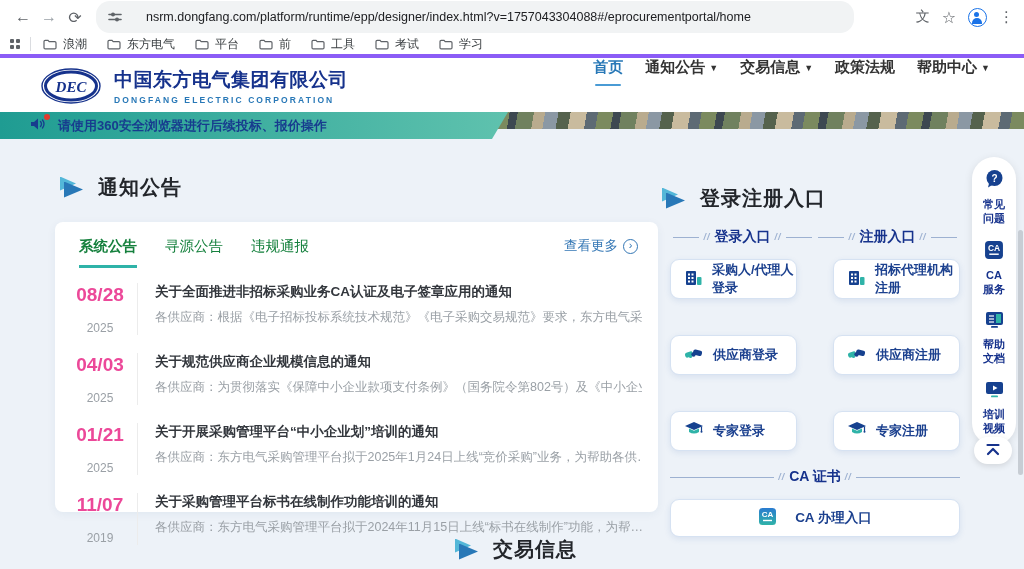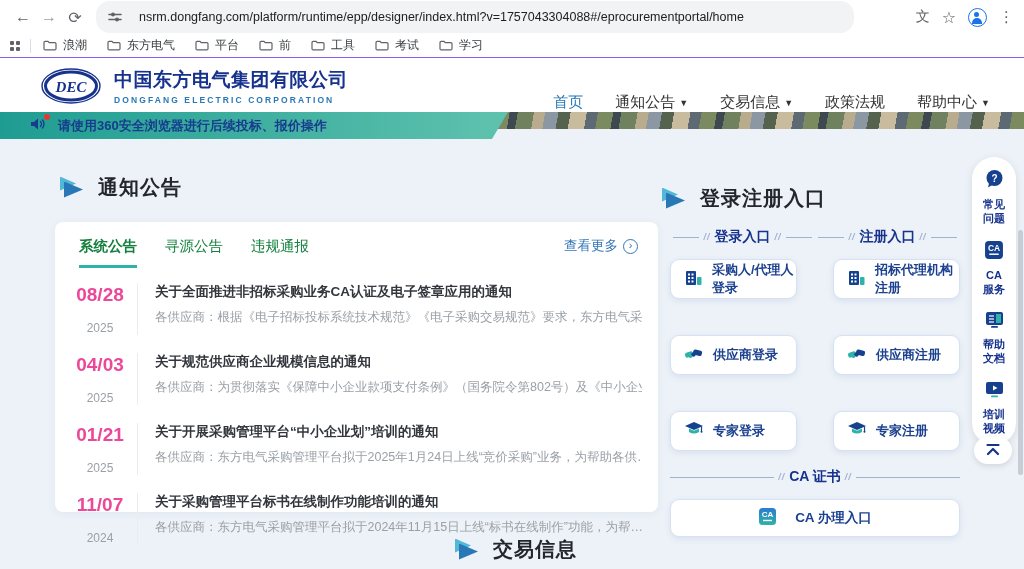--- a/index.html
+++ b/index.html
@@ -3,45 +3,45 @@
 <meta charset="utf-8">
 <style>
   * { margin:0; padding:0; box-sizing:border-box; }
   body { font-family:"Liberation Sans","DejaVu Sans",sans-serif; background:#fff; }
   .screen { position:relative; width:1024px; height:569px; overflow:hidden; background:#edf2f8; }
 
   
   .toolbar { position:absolute; top:0; left:0; right:0; height:34px; background:#fff; display:flex; align-items:center; padding:0 10px; }
   .nav-btn { width:26px; height:26px; display:flex; align-items:center; justify-content:center; font-size:16px; color:#5f6368; border-radius:50%; cursor:pointer; }
   .nav-btn.dim { color:#9aa0a6; }
-  .url-bar { width:758px; height:32px; margin-left:8px; background:#f1f3f4; border-radius:14px; display:flex; align-items:center; padding:0 12px; gap:17px; }
+  .url-bar { width:758px; height:32px; margin-left:8px; background:#f1f3f4; border-radius:14px; display:flex; align-items:center; padding:0 12px; gap:24px; }
   .tune-ic { display:flex; }
   .url-text { font-size:12.5px; color:#202124; white-space:nowrap; overflow:hidden; }
   .tb-right { margin-left:auto; display:flex; align-items:center; gap:12px; }
   .tb-ic { font-size:14px; color:#5f6368; }
   .star { font-size:16px; }
   .avatar-ic { width:19px; height:19px; border:1.8px solid #1a73e8; border-radius:50%; position:relative; }
   .avatar-ic::before { content:""; position:absolute; left:5.2px; top:3px; width:5px; height:5px; border-radius:50%; background:#1a73e8; }
   .avatar-ic::after { content:""; position:absolute; left:2.6px; top:9px; width:10px; height:6px; border-radius:5px 5px 0 0; background:#1a73e8; }
   .dots { font-size:15px; letter-spacing:0; }
 
-  .bookmarks { position:absolute; top:34px; left:0; right:0; height:24px; background:#fff; border-bottom:1px solid #8b5cf6; display:flex; align-items:center; padding:0 10px; font-size:12px; color:#3c4043; }
+  .bookmarks { position:absolute; top:34px; left:0; right:0; height:24px; background:#fff; border-bottom:4px solid #8b5cf6; display:flex; align-items:center; padding:0 10px; font-size:12px; color:#3c4043; }
   .apps-ic { display:grid; grid-template-columns:4px 4px; grid-gap:2px; margin-right:10px; cursor:pointer; }
   .apps-ic i { width:4px; height:4px; background:#5f6368; border-radius:1px; }
   .bm-sep { width:1px; height:14px; background:#dadce0; margin-right:12px; }
   .bm { display:flex; align-items:center; gap:6px; margin-right:20px; cursor:pointer; }
   .folder-ic svg { display:block; }
 
   
   .site-header { position:absolute; top:58px; left:0; right:0; height:54px; background:#fff; }
   .brand { position:absolute; left:40px; top:9px; display:flex; align-items:center; gap:12px; }
   .dec-oval { width:62px; height:38px; display:flex; align-items:center; }
   .brand-text .cn { font-size:19px; font-weight:900; color:#16328c; letter-spacing:.5px; }
   .brand-text .en { font-size:8.5px; font-weight:700; color:#2878b7; letter-spacing:2.1px; margin-top:2px; }
-  .main-nav { position:absolute; right:34px; top:0; height:100%; display:flex; align-items:flex-end; gap:32px; font-size:15px; font-weight:400; color:#333; }
+  .main-nav { position:absolute; right:34px; top:0; height:100%; display:flex; align-items:flex-start; gap:22px; font-size:15px; font-weight:700; color:#333; }
   .nav-item { display:flex; align-items:center; gap:4px; cursor:pointer; position:relative; }
   .nav-item .caret { font-size:9px; color:#333; }
   .nav-item.active { color:#2878b7; }
   .nav-item.active::after { content:""; position:absolute; left:2px; right:2px; bottom:-9px; height:2.5px; background:#4a9bd5; border-radius:2px; }
 
   
   .photo-strip { position:absolute; top:112px; left:0; right:0; height:17px;
     background:repeating-linear-gradient(100deg,#70815f 0 16px,#b9ab8e 16px 27px,#8b98a4 27px 40px,#55624d 40px 52px,#c9bb9e 52px 68px,#5d6a74 68px 79px,#7b8a5f 79px 94px,#3d4851 94px 102px); }
   .ribbon { position:absolute; top:112px; left:0; width:508px; height:27px;
     background:linear-gradient(90deg,#1f9c92,#5fc2ae);
@@ -284,21 +284,21 @@
           <div class="ny">2025</div>
         </div>
         <div class="notice-text">
           <div class="nt">关于开展采购管理平台“中小企业划”培训的通知</div>
           <div class="ns">各供应商：东方电气采购管理平台拟于2025年1月24日上线“竞价采购”业务，为帮助各供…</div>
         </div>
       </div>
       <div class="notice-item">
         <div class="date-block">
           <div class="nd">11/07</div>
-          <div class="ny">2024</div>
+          <div class="ny">2019</div>
         </div>
         <div class="notice-text">
           <div class="nt">关于采购管理平台标书在线制作功能培训的通知</div>
           <div class="ns">各供应商：东方电气采购管理平台拟于2024年11月15日上线“标书在线制作”功能，为帮…</div>
         </div>
       </div>
     </div>
   </div>
 
   <div class="sec-head login-head">

